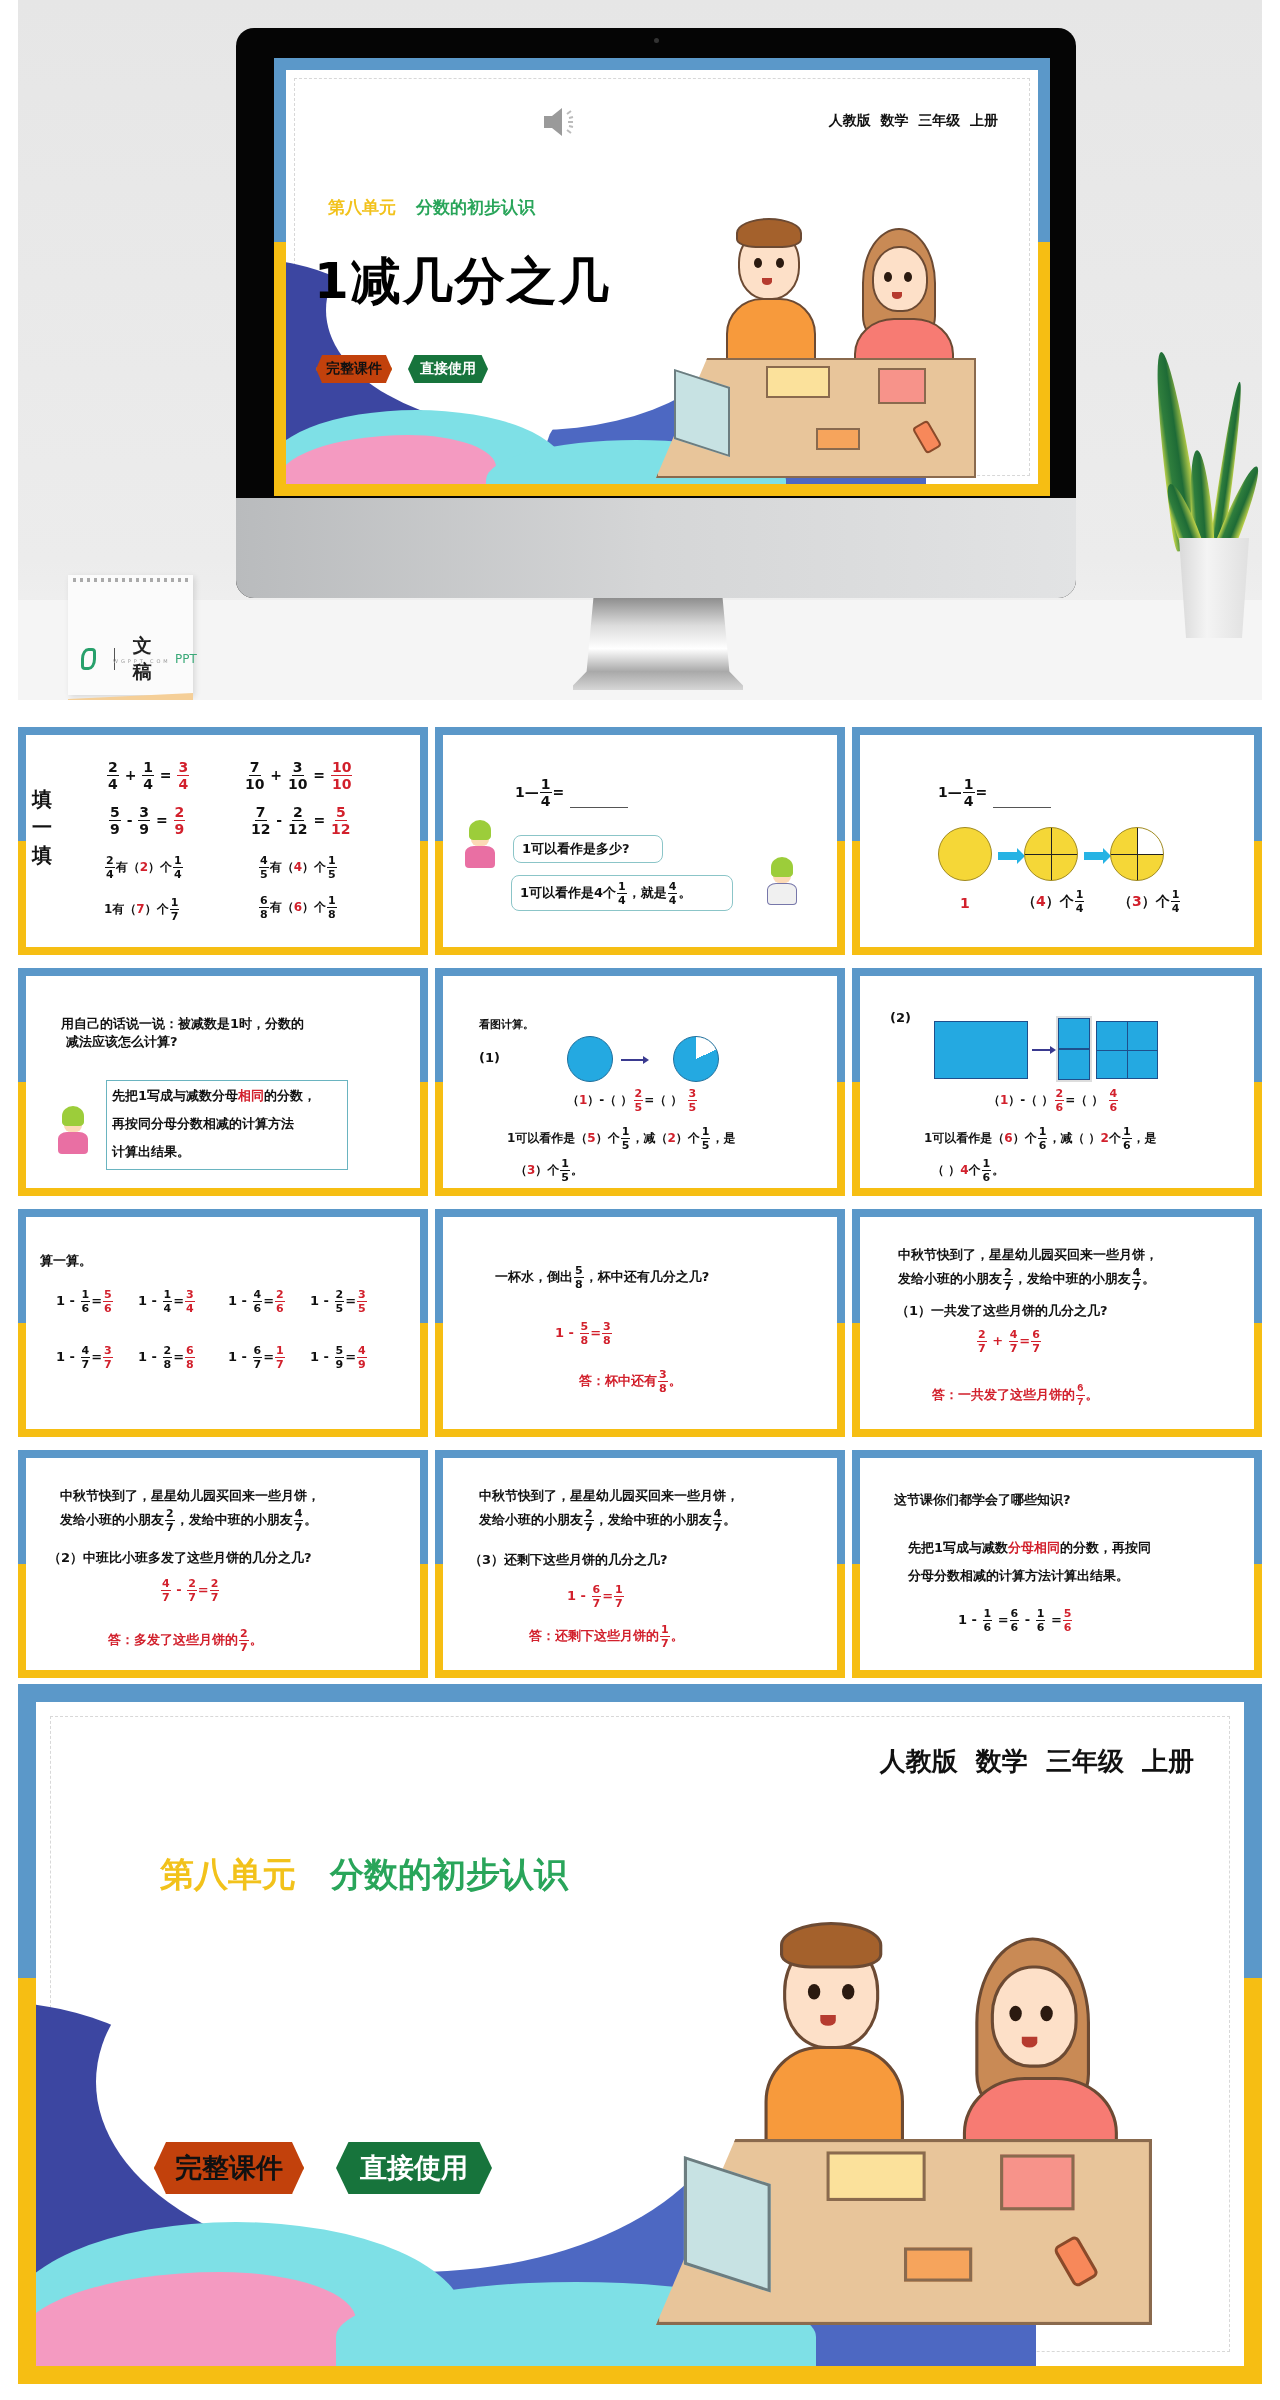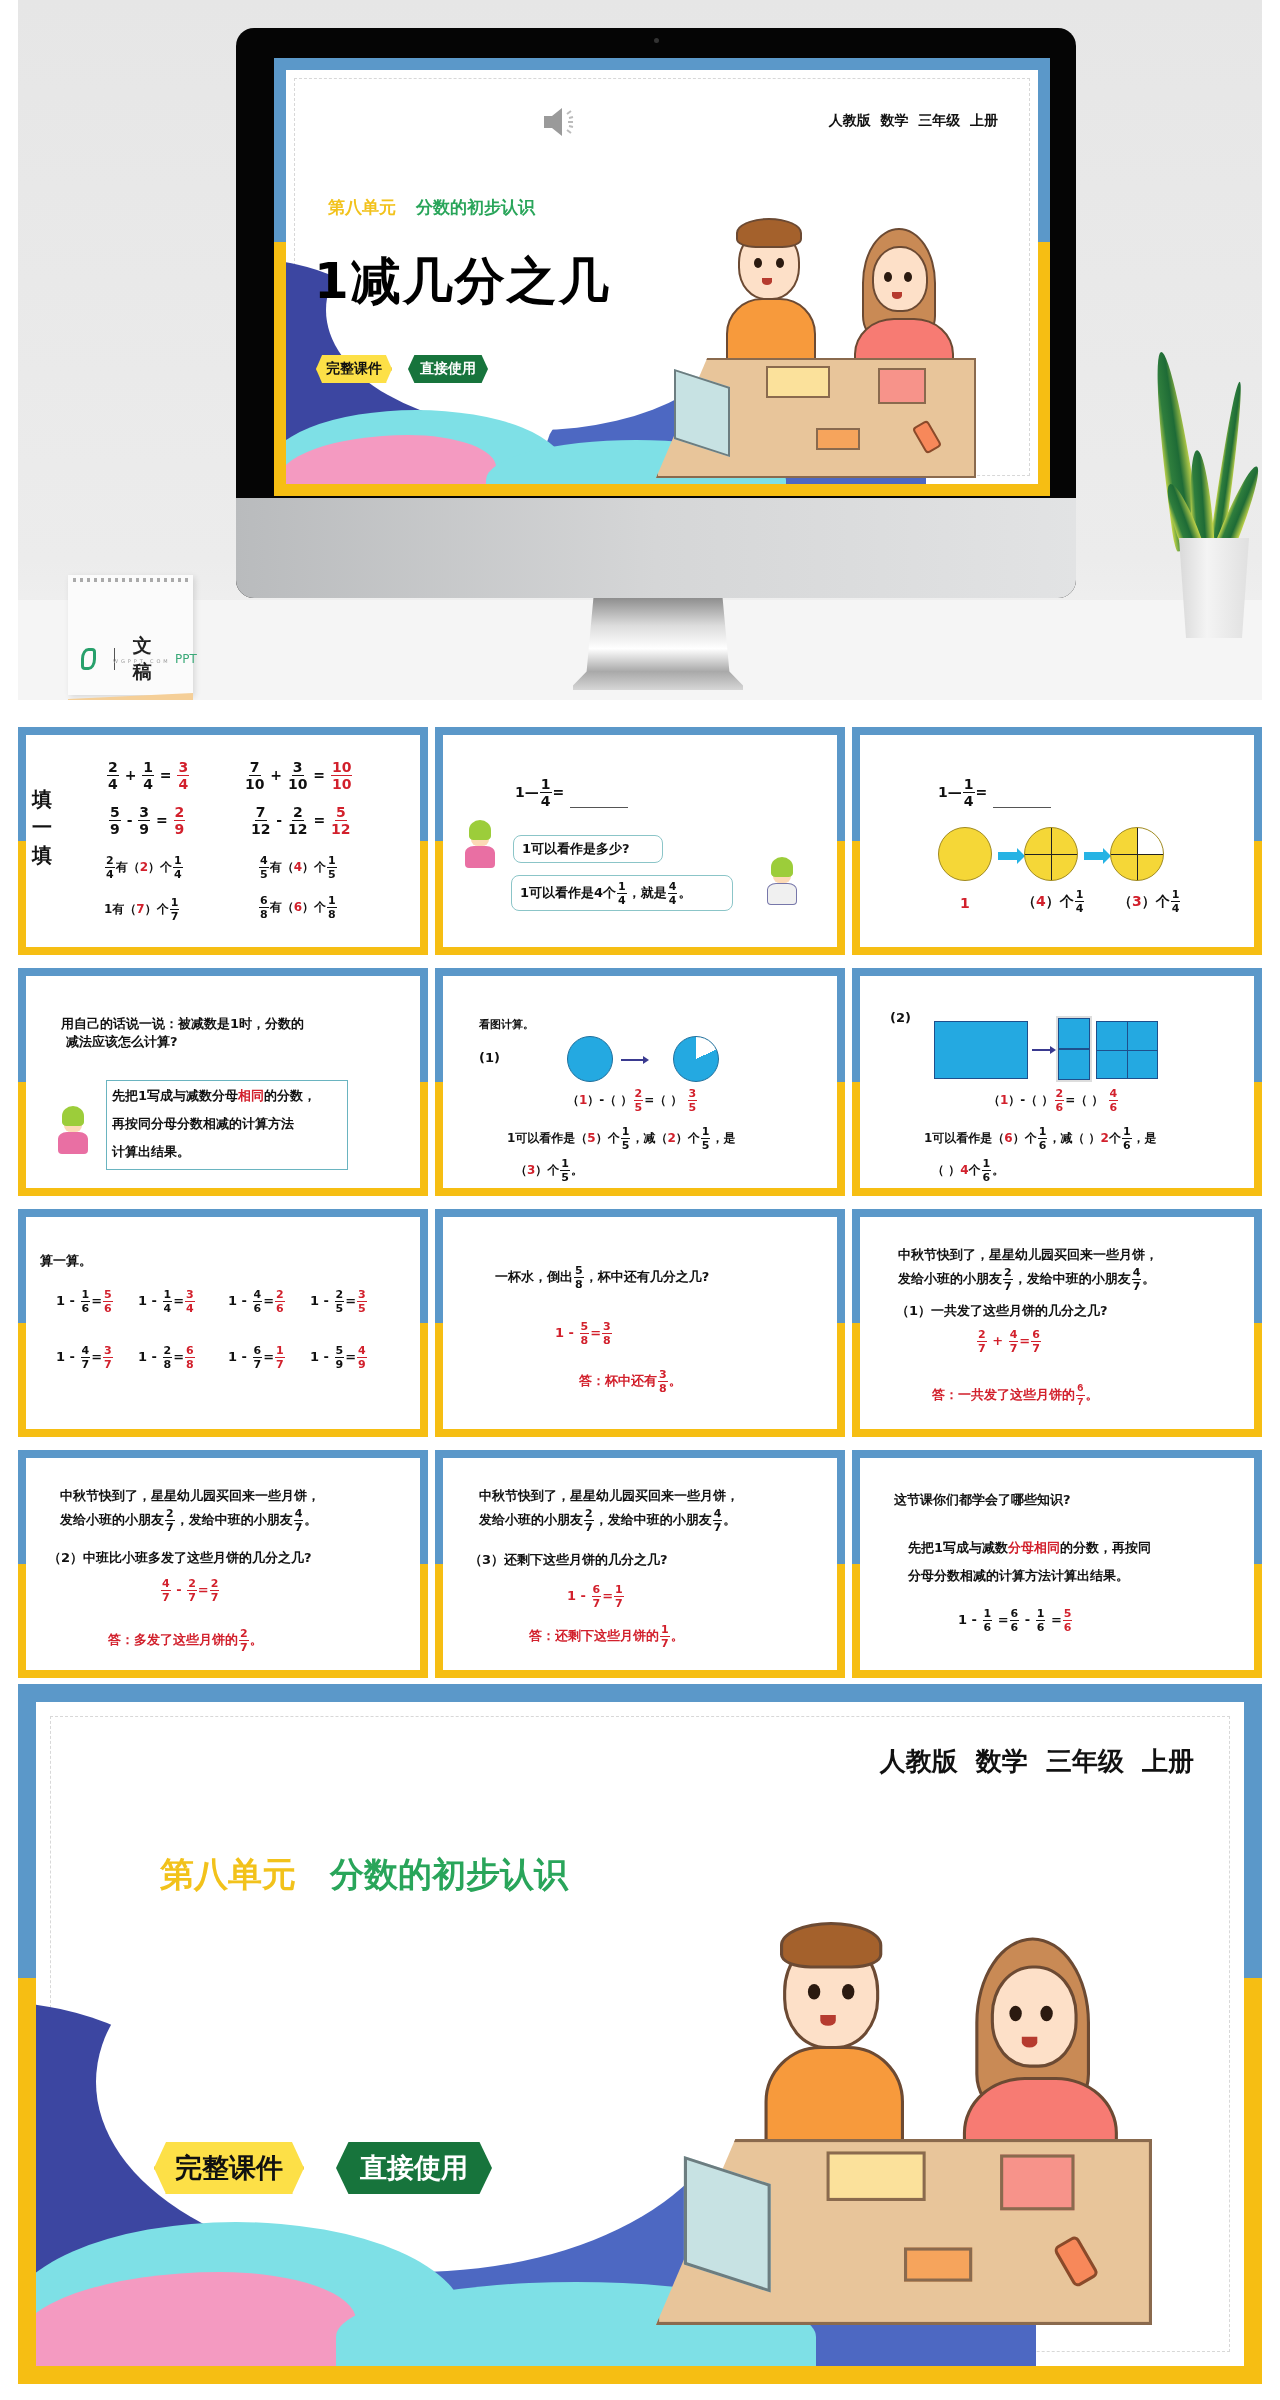--- a/index.html
+++ b/index.html
@@ -25,21 +25,21 @@
   .cover .wave-navy { position: absolute; background: #3c46a1; border-radius: 0 100% 0 0; }
   .cover .wave-cyan { position: absolute; background: #7ee0e6; border-radius: 50% 50% 0 0; }
   .cover .wave-pink { position: absolute; background: #f49ac1; border-radius: 60% 40% 0 0; }
   .cover .wave-blue { position: absolute; background: #4d68c2; border-radius: 50% 50% 0 0; }
   .cover .white-lobe { position: absolute; background: #fff; border-radius: 50%; }
   .cover .unit { position: absolute; font-weight: bold; color: #f2c21b; }
   .cover .topic { position: absolute; font-weight: bold; color: #29a55a; }
   .cover .edition { position: absolute; font-weight: bold; color: #111; white-space: pre; }
   .cover .title { position: absolute; font-weight: 900; color: #000; letter-spacing: 2px; }
   .cover .tag { position: absolute; font-weight: bold; display: flex; align-items: center; justify-content: center; }
-  .cover .tag.yellow { background: #fde047; color: #111; clip-path: polygon(8% 0,92% 0,100% 50%,92% 100%,8% 100%,0 50%); box-shadow: 0 3px 0 #c8890a; }
+  .cover .tag.yellow { background: #c2410c; color: #111; clip-path: polygon(8% 0,92% 0,100% 50%,92% 100%,8% 100%,0 50%); box-shadow: 0 3px 0 #c8890a; }
   .cover .tag.green { background: #17743c; color: #fff; clip-path: polygon(8% 0,92% 0,100% 50%,92% 100%,8% 100%,0 50%); }
   .cover .speaker { position: absolute; }
 
   
   .illus { position: absolute; }
   .illus .table { position: absolute; background: #e8c59a; border: 2px solid #8a6a4e; clip-path: polygon(16% 0,100% 0,100% 100%,0 100%); }
   .illus .person { position: absolute; }
   .illus .head { position: absolute; border-radius: 48% 48% 45% 45%; background: #fde0c8; border: 2px solid #6c4a33; }
   .illus .hair-b { position: absolute; background: #a4612c; border-radius: 50% 50% 30% 30%; border: 2px solid #6c4a33; }
   .illus .hair-g { position: absolute; background: #c98a55; border-radius: 50% 50% 20% 20%; border: 2px solid #6c4a33; }

